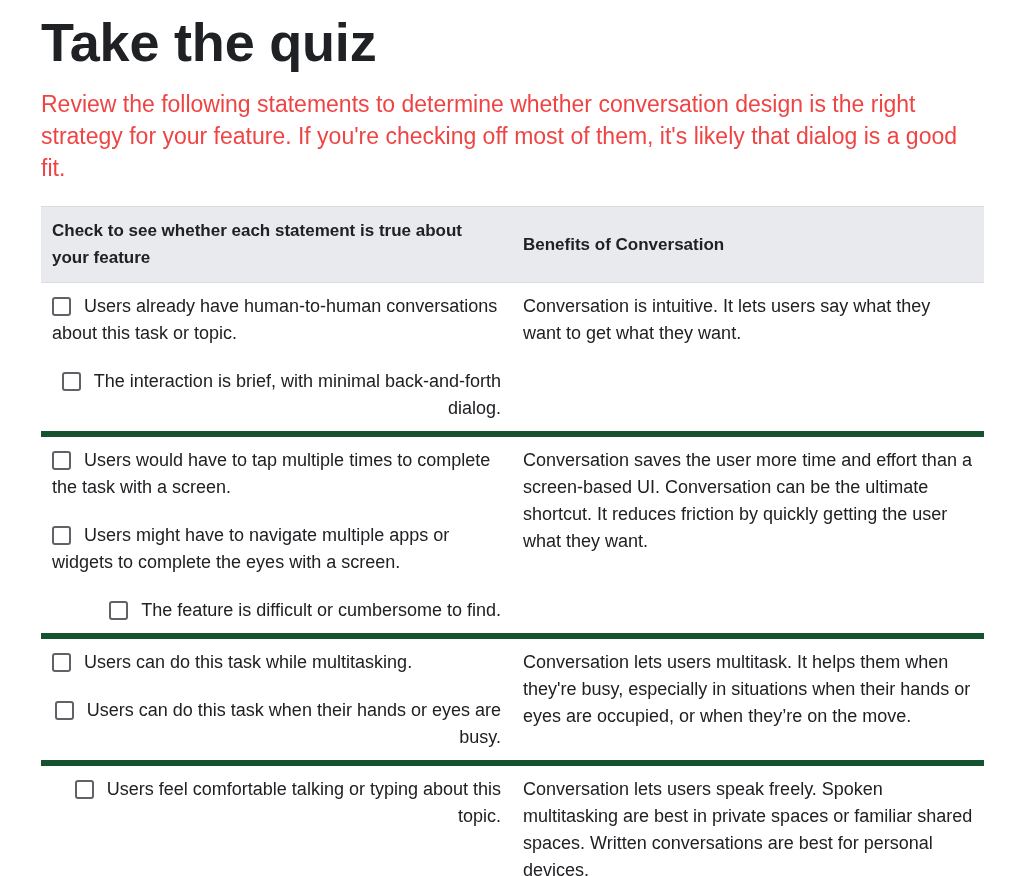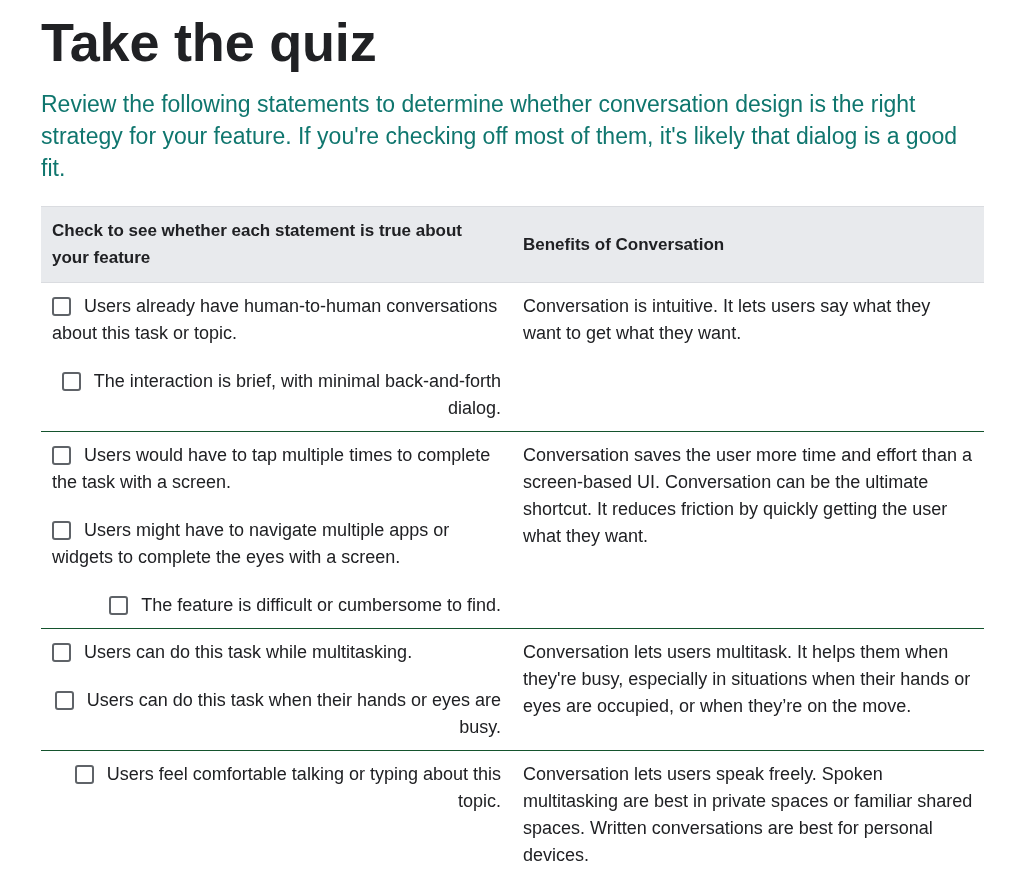--- a/index.html
+++ b/index.html
@@ -9,38 +9,38 @@
     color: #202124;
   }
   .page { position: absolute; left: 41px; top: 0; width: 943px; }
   h1 {
     margin: 0; position: absolute; top: 16px; left: 0;
     font-weight: 700; font-size: 54px; line-height: 52px; color: #202124;
     letter-spacing: -0.2px;
   }
   .intro {
     position: absolute; top: 88px; left: 0; width: 930px;
-    font-size: 23px; line-height: 32px; color: #0f766e; margin: 0;
+    font-size: 23px; line-height: 32px; color: #ef4444; margin: 0;
   }
   table {
     position: absolute; top: 206px; left: 0; width: 943px;
     border-collapse: collapse; table-layout: fixed;
     font-size: 18px; line-height: 27px; color: #202124;
   }
   col.c1 { width: 471px; }
   col.c2 { width: 472px; }
   thead th {
     background: #e8eaed; text-align: left; font-weight: 700;
     font-size: 17px; padding: 10px 11px 11px 11px; vertical-align: middle;
     border-top: 1px solid #dadce0; border-bottom: 1px solid #dadce0;
     color: #202124;
   }
   tbody td {
     vertical-align: top; padding: 10px 11px 9px 11px;
-    border-bottom: 1px solid #14532d;
+    border-bottom: 6px solid #14532d;
   }
   tbody tr:last-child td { border-bottom: none; }
   .stmt { margin: 0 0 21px 0; }
   .stmt:last-child { margin-bottom: 0; text-align: right; }
   .cb {
     display: inline-block; width: 19px; height: 19px;
     border: 2px solid #5f6368; border-radius: 3px;
     vertical-align: -4px; margin-right: 13px; box-sizing: border-box;
     background: #fff; cursor: pointer;
   }

